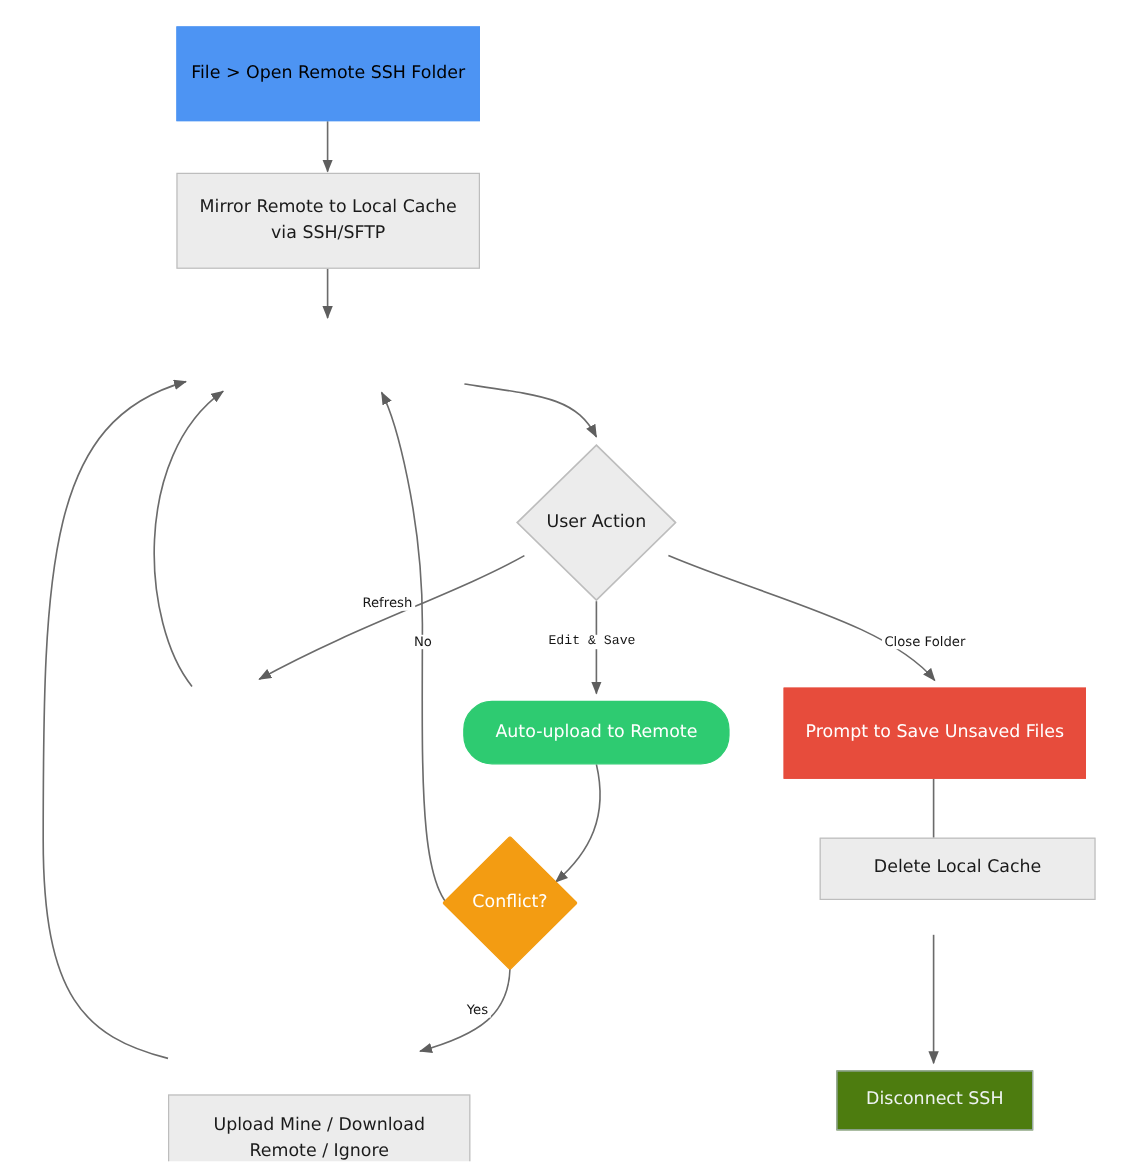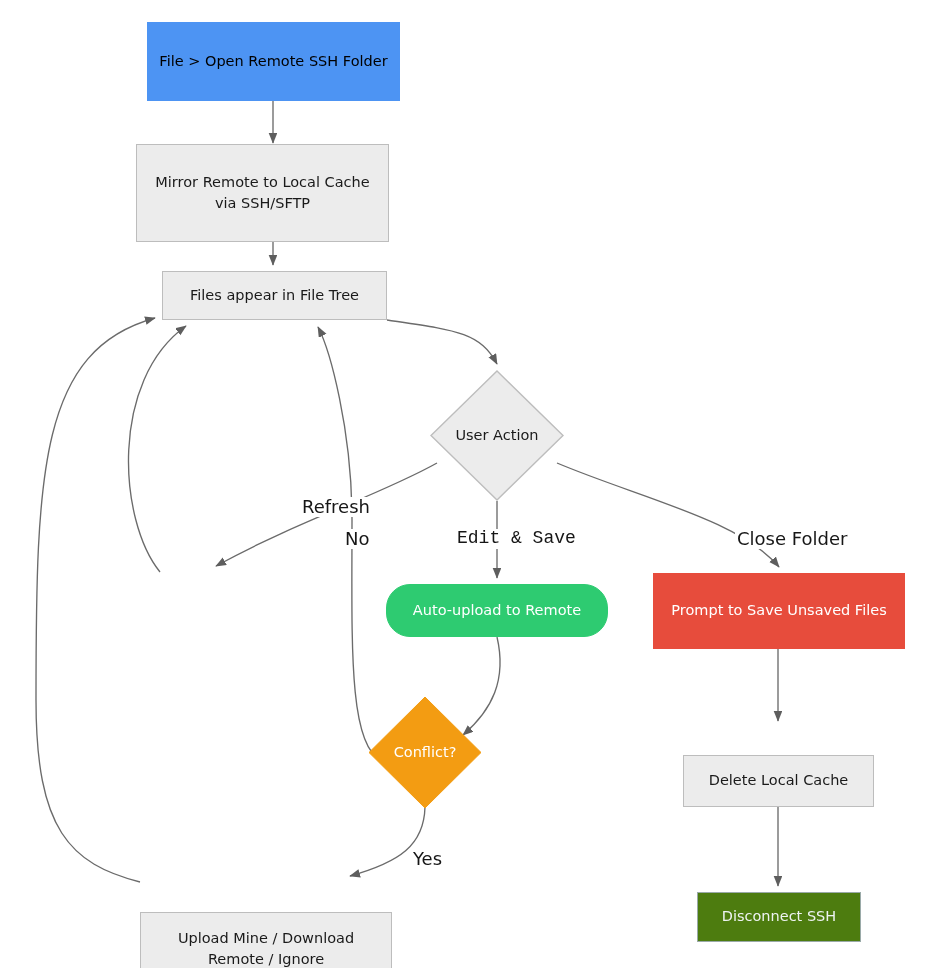--- a/index.html
+++ b/index.html
@@ -51,21 +51,21 @@
   }
   .diamond .lbl{
     position:relative;
     z-index:2;
   }
   .diamond.plain .lbl{ color:#1a1a1a; }
   .diamond.orange .lbl{ color:#ffffff; }
 
   .edge-label{
     position:absolute;
-    font-size:18px;
+    font-size:11px;
     color:#161616;
     white-space:nowrap;
     background:#ffffff;
     padding:0 2px;
     line-height:1.1;
   }
 </style>
 </head>
 <body>
 
@@ -104,27 +104,24 @@
       <path d="M778,649 L778,721"></path>
 
       <path d="M778,779 L778,886"></path>
     </g>
   </svg>
 
   <div class="node rect blue" style="left:147px;top:22px;width:253px;height:79px;">
     <span class="lbl">File &gt; Open Remote SSH Folder</span>
   </div>
 
-  <div class="node rect plain" style="left:136px;top:144px;width:253px;height:98px;">
+  <div class="node rect plain" style="left:147px;top:144px;width:253px;height:80px;">
     <span class="lbl">Mirror Remote to Local Cache via SSH/SFTP</span>
   </div>
 
-  <div class="node rect plain" style="left:162px;top:271px;width:225px;height:49px;">
-    <span class="lbl">Files appear in File Tree</span>
-  </div>
 
   <div class="node diamond plain" style="left:430px;top:370px;width:134px;height:131px;">
     <svg class="shape" viewBox="0 0 134 131" preserveAspectRatio="none">
       <polygon points="67,1 133,65.5 67,130 1,65.5" fill="#ececec" stroke="#bdbdbd" stroke-width="1.4"></polygon>
     </svg>
     <span class="lbl">User Action</span>
   </div>
 
 
   <div class="node rect green" style="left:386px;top:584px;width:222px;height:53px;border-radius:24px;">
@@ -135,35 +132,35 @@
     <span class="lbl">Prompt to Save Unsaved Files</span>
   </div>
 
   <div class="node diamond orange" style="left:369px;top:697px;width:112px;height:111px;text-align:center;">
     <svg class="shape" viewBox="0 0 112 111" preserveAspectRatio="none">
       <polygon points="56,0 112,55.5 56,111 0,55.5" fill="#f39c12" stroke="#f39c12" stroke-width="1"></polygon>
     </svg>
     <span class="lbl">Conflict?</span>
   </div>
 
-  <div class="node rect plain" style="left:683px;top:755px;width:191px;height:52px;">
+  <div class="node rect plain" style="left:683px;top:698px;width:230px;height:52px;">
     <span class="lbl">Delete Local Cache</span>
   </div>
 
   <div class="node rect plain" style="left:140px;top:912px;width:252px;height:74px;">
     <span class="lbl">Upload Mine / Download Remote / Ignore</span>
   </div>
 
   <div class="node rect gray" style="left:697px;top:892px;width:164px;height:50px;">
     <span class="lbl">Disconnect SSH</span>
   </div>
 
   <div class="edge-label" style="left:300px;top:497px;">Refresh</div>
 
   <div class="edge-label" style="left:343px;top:529px;">No</div>
 
   <div class="edge-label" style="left:455px;top:529px;font-family:Liberation Mono, monospace;">Edit &amp; Save</div>
 
   <div class="edge-label" style="left:735px;top:529px;">Close Folder</div>
 
-  <div class="edge-label" style="left:411px;top:836px;margin-top:13px;">Yes</div>
+  <div class="edge-label" style="left:387px;top:836px;">Yes</div>
 
 </div>
 
 </body></html>

